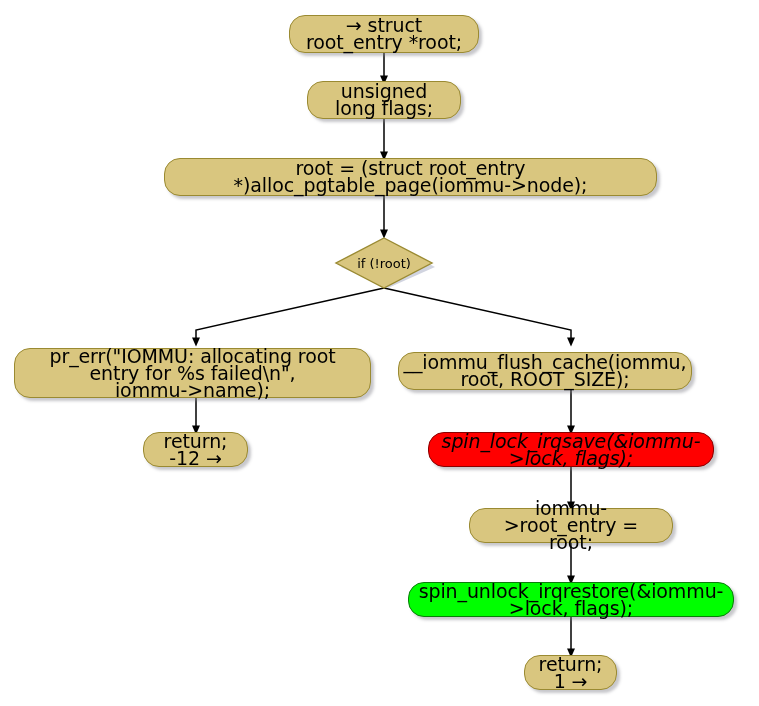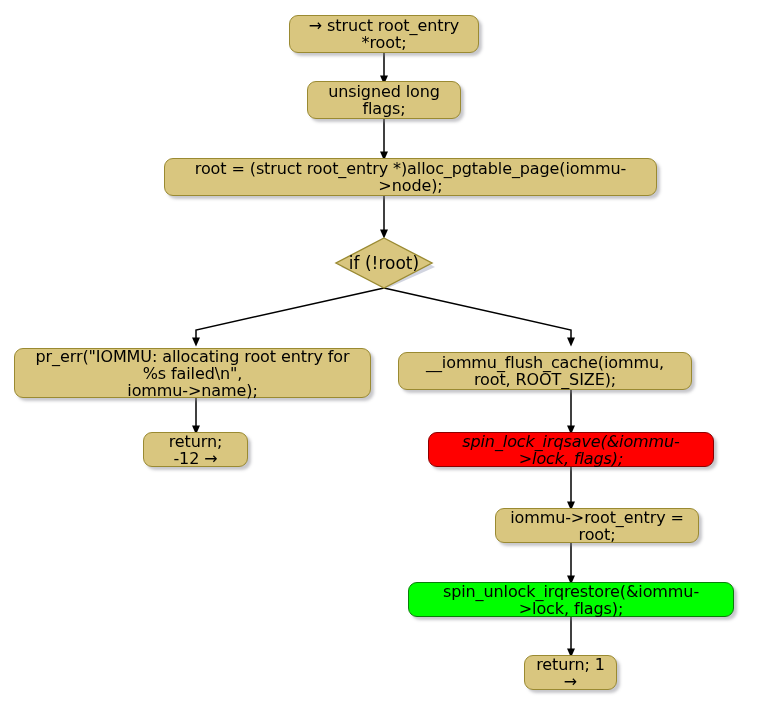--- a/index.html
+++ b/index.html
@@ -25,25 +25,25 @@
     height: 706px;
     pointer-events: none;
   }
   .node {
     position: absolute;
     box-sizing: border-box;
     display: flex;
     align-items: center;
     justify-content: center;
     text-align: center;
-    border-radius: 9px;
+    border-radius: 16px;
     border: 1.4px solid #9a8a32;
     background: #d9c67f;
     color: #000000;
-    font-size: 16px;
+    font-size: 19px;
     line-height: 17px;
     letter-spacing: -0.1px;
     padding: 8px 10px;
     box-shadow: 3px 3px 3px rgba(130,130,140,0.45);
     white-space: pre-line;
     z-index: 2;
   }
   .node.red {
     background: #ff0000;
     border: 1.4px solid #8b0000;
@@ -61,21 +61,21 @@
   }
   .diamond-label {
     position: absolute;
     left: 0;
     top: 0;
     width: 100%;
     height: 100%;
     display: flex;
     align-items: center;
     justify-content: center;
-    font-size: 17px;
+    font-size: 13px;
     color: #000000;
     pointer-events: none;
   }
 </style>
 </head>
 <body>
 
 <div id="canvas">
 
   <svg id="edges" viewBox="0 0 759 706" xmlns="http://www.w3.org/2000/svg">
@@ -122,19 +122,19 @@
 
   <div class="node" style="left:14px; top:348px; width:357px; height:50px;">pr_err("IOMMU: allocating root entry for %s failed\n",
 iommu-&gt;name);</div>
 
   <div class="node" style="left:398px; top:352px; width:294px; height:38px;">__iommu_flush_cache(iommu, root, ROOT_SIZE);</div>
 
   <div class="node" style="left:143px; top:432px; width:105px; height:35px;">return; -12 →</div>
 
   <div class="node red" style="left:428px; top:432px; width:286px; height:35px;">spin_lock_irqsave(&amp;iommu-&gt;lock, flags);</div>
 
-  <div class="node" style="left:469px; top:508px; width:204px; height:35px;margin-left:26px;">iommu-&gt;root_entry = root;</div>
+  <div class="node" style="left:469px; top:508px; width:204px; height:35px;">iommu-&gt;root_entry = root;</div>
 
   <div class="node green" style="left:408px; top:582px; width:326px; height:35px;">spin_unlock_irqrestore(&amp;iommu-&gt;lock, flags);</div>
 
   <div class="node" style="left:524px; top:655px; width:93px; height:35px;">return; 1 →</div>
 
 </div>
 
 </body></html>

